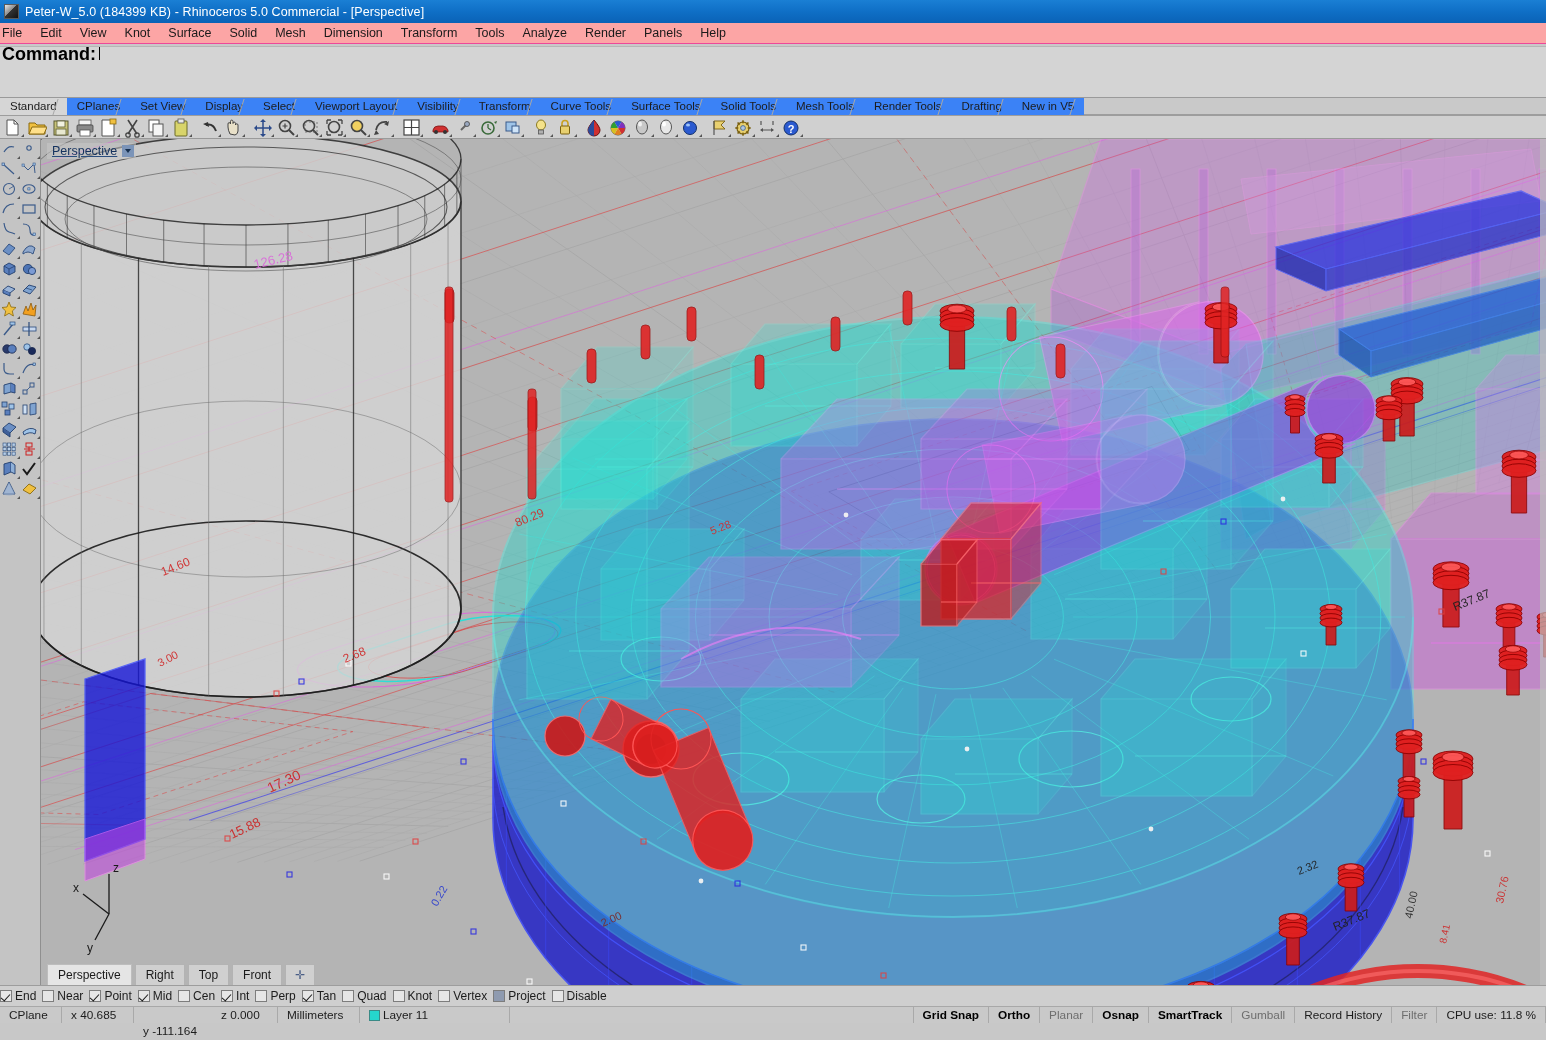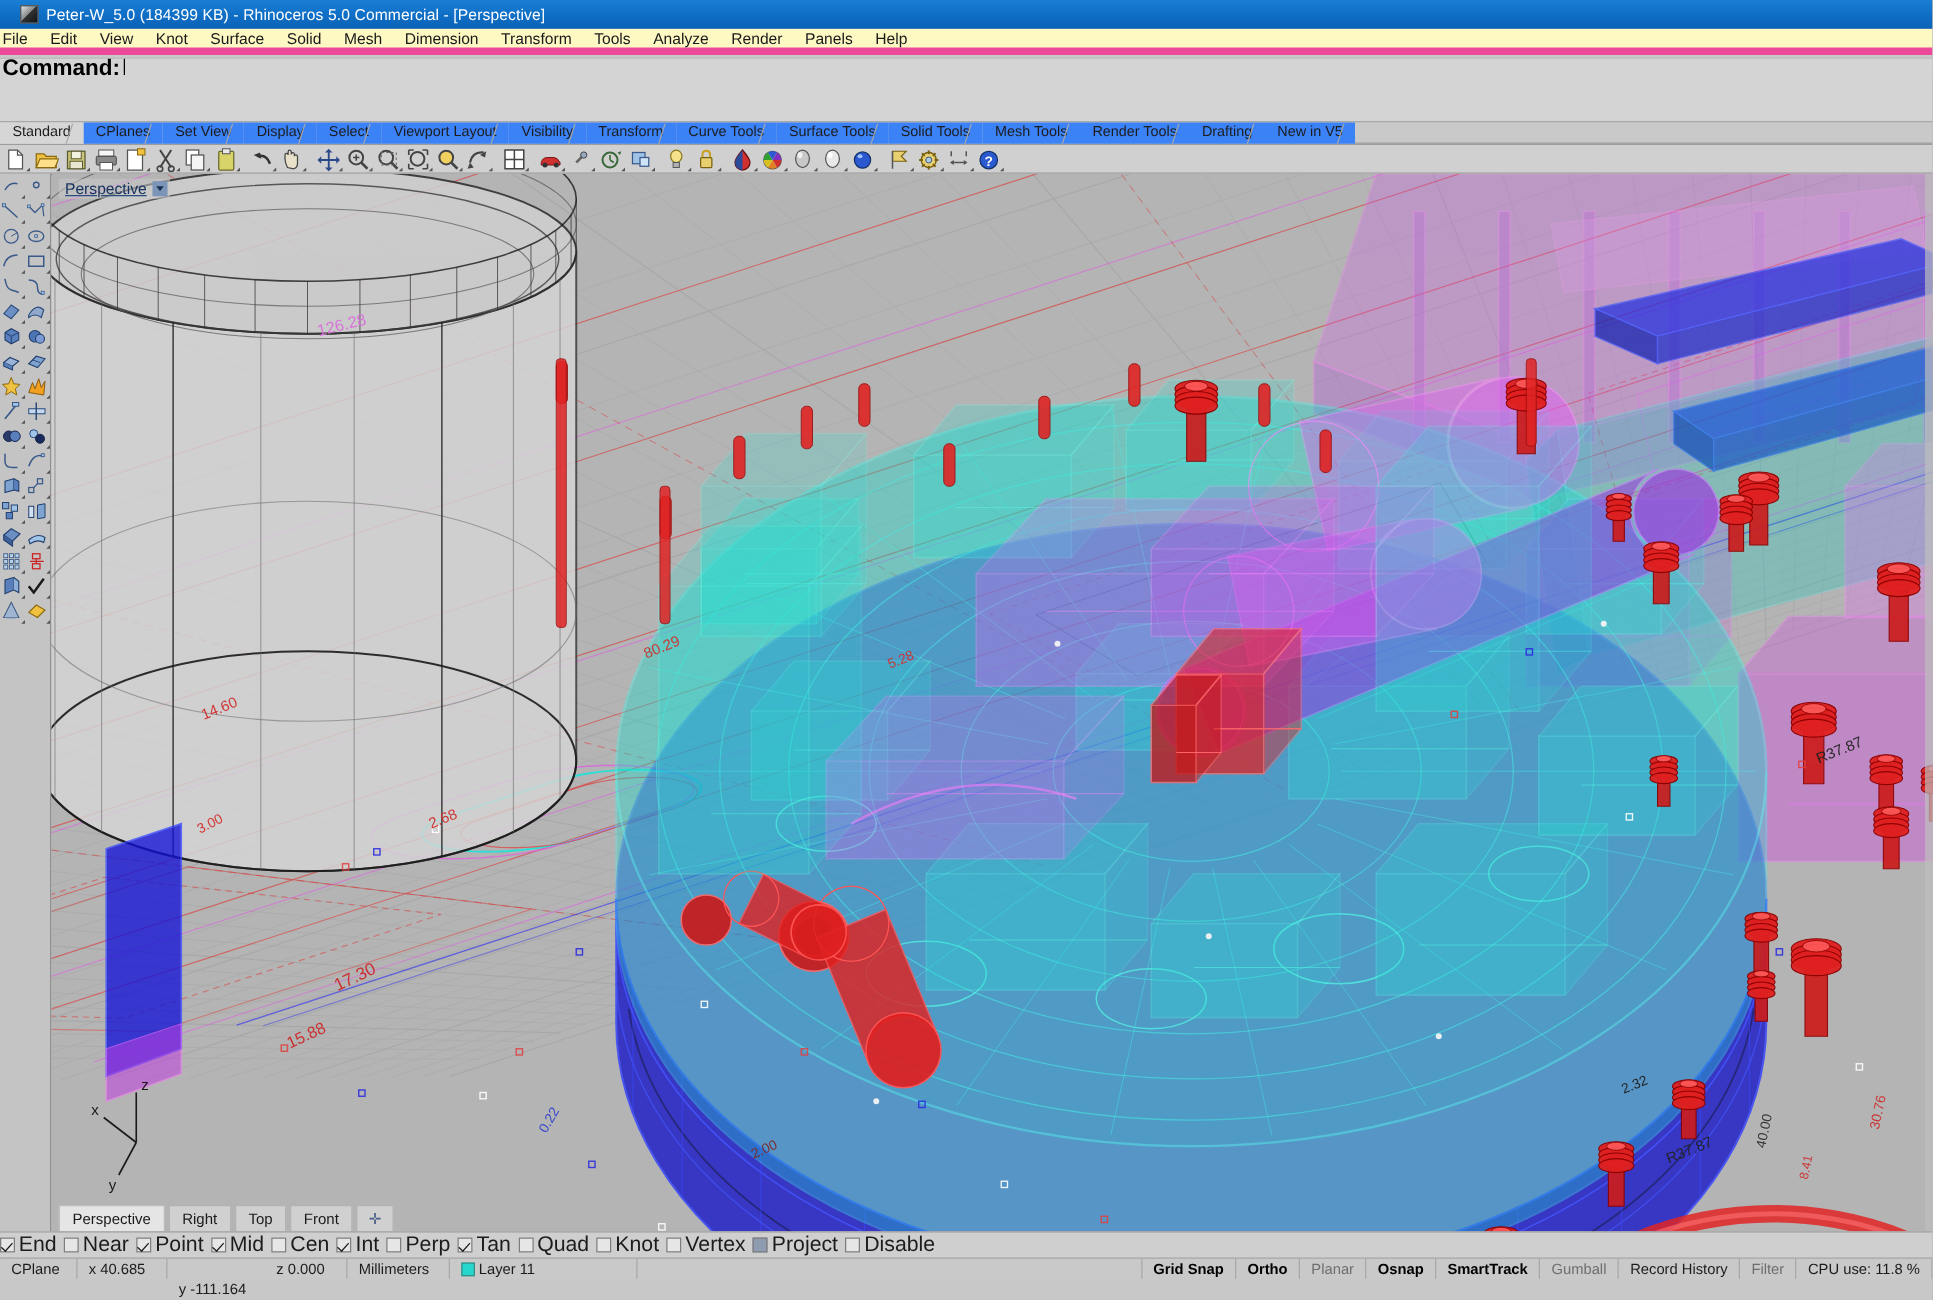--- a/index.html
+++ b/index.html
@@ -3,33 +3,33 @@
 <meta charset="utf-8">
 <style>
   * { margin:0; padding:0; box-sizing:border-box; }
   html,body { width:1546px; height:1040px; overflow:hidden;
     font-family:"Liberation Sans", sans-serif; }
   body { background:#c8c8c8; }
 
   
   #titlebar {
     height:23px; background:linear-gradient(to bottom,#1a7fd4 0%,#0f6fc6 50%,#0a62b6 100%);
-    display:flex; align-items:center; padding-left:16px; position:relative;
+    display:flex; align-items:center; padding-left:4px; position:relative;
   }
   #titlebar .ticon {
     width:15px; height:15px; margin-right:6px;
     background:linear-gradient(135deg,#e8e8e8 0%,#888 45%,#333 46%,#111 100%);
     border:1px solid #5a5a5a; flex:0 0 auto;
   }
   #titlebar .ttext { color:#ffffff; font-size:12.5px; letter-spacing:.1px; white-space:nowrap; }
 
   
   #menubar {
-    height:21px; background:#fef9c3; display:flex; align-items:center;
-    border-bottom:6px solid #ec4899; padding-left:0px;
+    height:21px; background:#fca5a5; display:flex; align-items:center;
+    border-bottom:1px solid #ec4899; padding-left:0px;
   }
   #menubar .mi { font-size:12.5px; color:#1a1a1a; padding:2px 9px; white-space:nowrap; cursor:default; }
   #menubar .mi:first-child { padding-left:2px; }
 
   
   #cmdpane { background:#d4d4d4; height:52px; position:relative;
     border-bottom:1px solid #9a9a9a; }
   #cmdpane .line { font-size:12.3px; color:#202020; padding-left:2px; height:13px; line-height:13px; }
   #cmdpane .l1 { padding-top:1px; }
   #cmdpane .cmdrow { display:flex; align-items:center; height:15px;
@@ -91,21 +91,21 @@
     display:flex; align-items:center; padding-left:6px; z-index:20; }
   #vptabs .vt { font-size:12px; color:#1a1a1a; padding:3px 10px;
     background:rgba(214,214,214,.82); margin-right:3px; border:1px solid rgba(150,150,150,.5);
     border-bottom:none; cursor:default; }
   #vptabs .vt.active { background:rgba(232,232,232,.95); }
   #vptabs .vt.plus { padding:3px 9px; color:#4a5e86; }
 
   
   #osnapbar { height:21px; background:#cfcfcf; display:flex; align-items:center;
     border-top:1px solid #9d9d9d; padding-left:0px; }
-  .osn { display:flex; align-items:center; margin-right:6px; font-size:17px; color:#1c1c1c; }
+  .osn { display:flex; align-items:center; margin-right:6px; font-size:12px; color:#1c1c1c; }
   .osn .box { width:12px; height:12px; border:1px solid #7d7d7d; background:#e6e6e6;
     margin-right:3px; position:relative; flex:0 0 auto; }
   .osn .box.checked::after { content:""; position:absolute; left:2px; top:1px;
     width:4px; height:8px; border:solid #1a1a1a; border-width:0 1.6px 1.6px 0;
     transform:rotate(42deg); }
   .osn .box.filled { background:#8f9bb0; }
 
   
   #statusbar { height:17px; background:#c9c9c9; display:flex; align-items:stretch;
     border-top:1px solid #a8a8a8; font-size:11.8px; color:#1c1c1c; }

